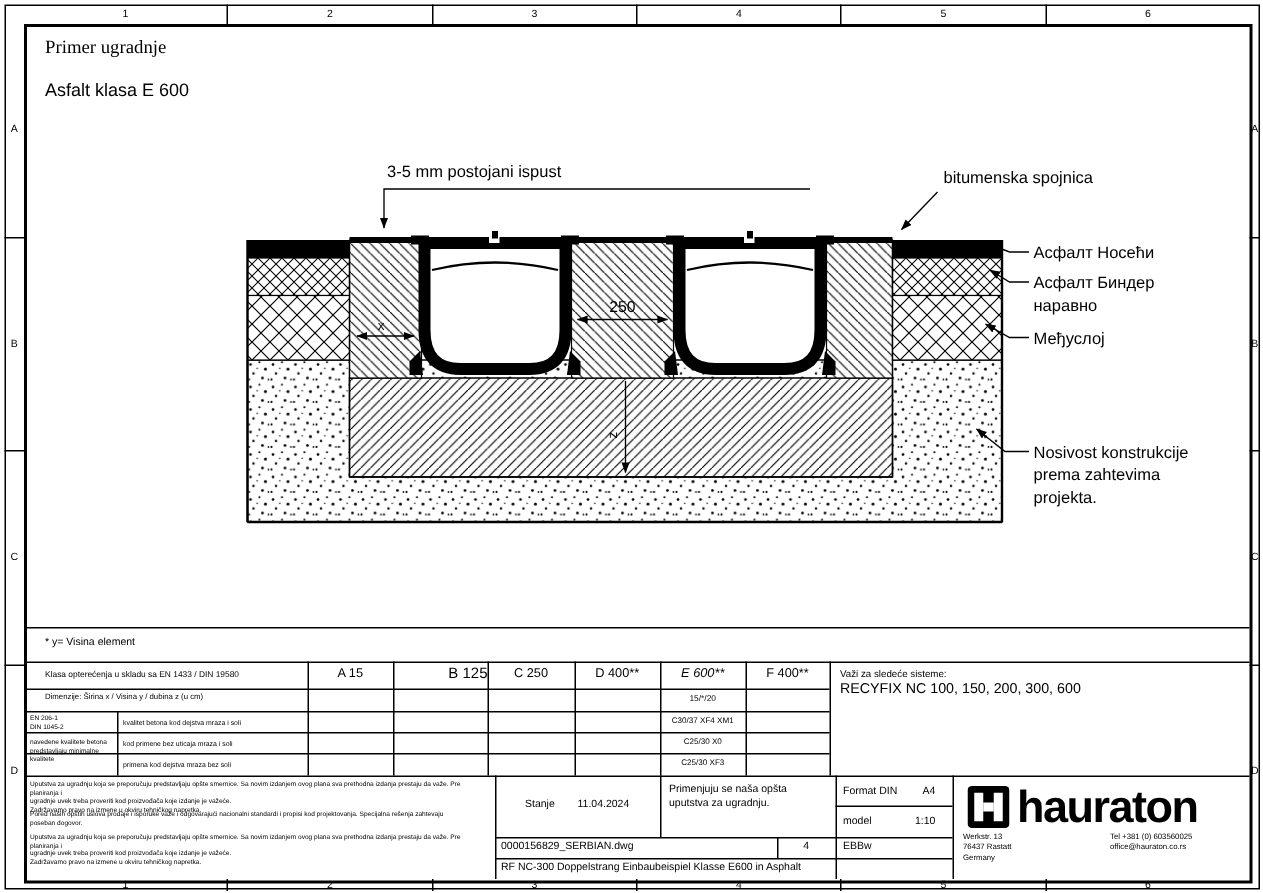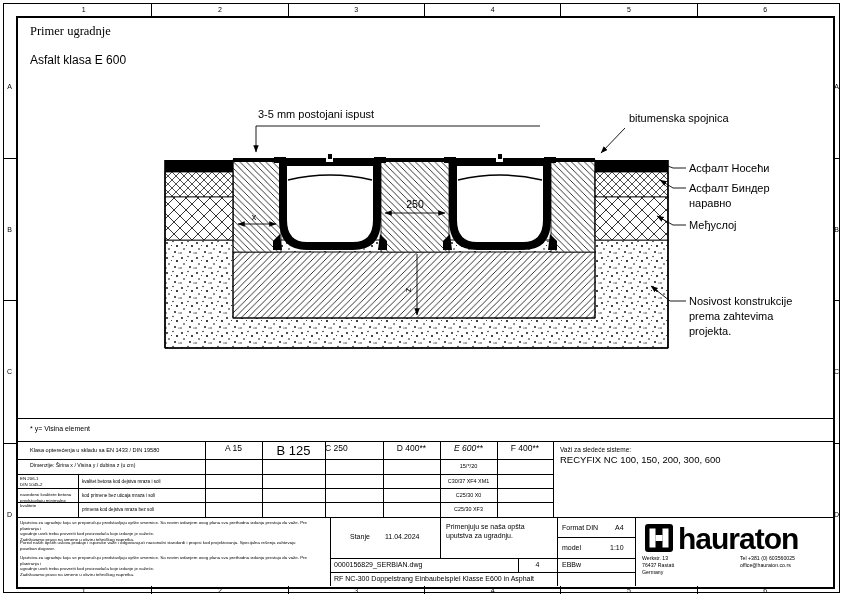--- a/index.html
+++ b/index.html
@@ -188,22 +188,22 @@
   <div class="abs vl" style="left:262px;top:441px;height:76px;"></div>
   <div class="abs vl" style="left:325px;top:441px;height:76px;"></div>
   <div class="abs vl" style="left:383px;top:441px;height:76px;"></div>
   <div class="abs vl" style="left:440px;top:441px;height:76px;"></div>
   <div class="abs vl" style="left:497px;top:441px;height:76px;"></div>
   <div class="abs vl" style="left:553px;top:441px;height:76px;"></div>
   <div class="abs vl" style="left:78px;top:474px;height:43px;"></div>
 
   <div class="abs t" style="left:30px;top:447px;font-size:5.6px;">Klasa opterećenja u skladu sa EN 1433 / DIN 19580</div>
   <div class="abs t" style="left:205px;top:444px;width:57px;text-align:center;font-size:8.5px;">A 15</div>
-  <div class="abs t" style="left:262px;top:444px;width:63px;text-align:center;font-size:13px;">B 125</div>
-  <div class="abs t" style="left:325px;top:444px;width:58px;text-align:left;font-size:8.5px;">C 250</div>
+  <div class="abs t" style="left:262px;top:444px;width:63px;text-align:right;font-size:10px;">B 125</div>
+  <div class="abs t" style="left:325px;top:444px;width:58px;text-align:center;font-size:8.5px;">C 250</div>
   <div class="abs t" style="left:383px;top:444px;width:57px;text-align:center;font-size:8.5px;">D 400**</div>
   <div class="abs t" style="left:440px;top:444px;width:57px;text-align:center;font-size:8.5px;font-style:italic;">E 600**</div>
   <div class="abs t" style="left:497px;top:444px;width:56px;text-align:center;font-size:8.5px;">F 400**</div>
 
   <div class="abs t" style="left:30px;top:463px;font-size:5.2px;">Dimenzije: Širina x / Visina y / dubina z (u cm)</div>
   <div class="abs t" style="left:440px;top:463px;width:57px;text-align:center;font-size:5.6px;">15/*/20</div>
 
   <div class="abs t" style="left:20px;top:476px;font-size:4.4px;">EN 206-1</div>
   <div class="abs t" style="left:20px;top:482px;font-size:4.4px;">DIN 1045-2</div>
   <div class="abs tiny" style="left:20px;top:492px;width:55px;">navedene kvalitete betona predstavljaju minimalne kvalitete</div>

